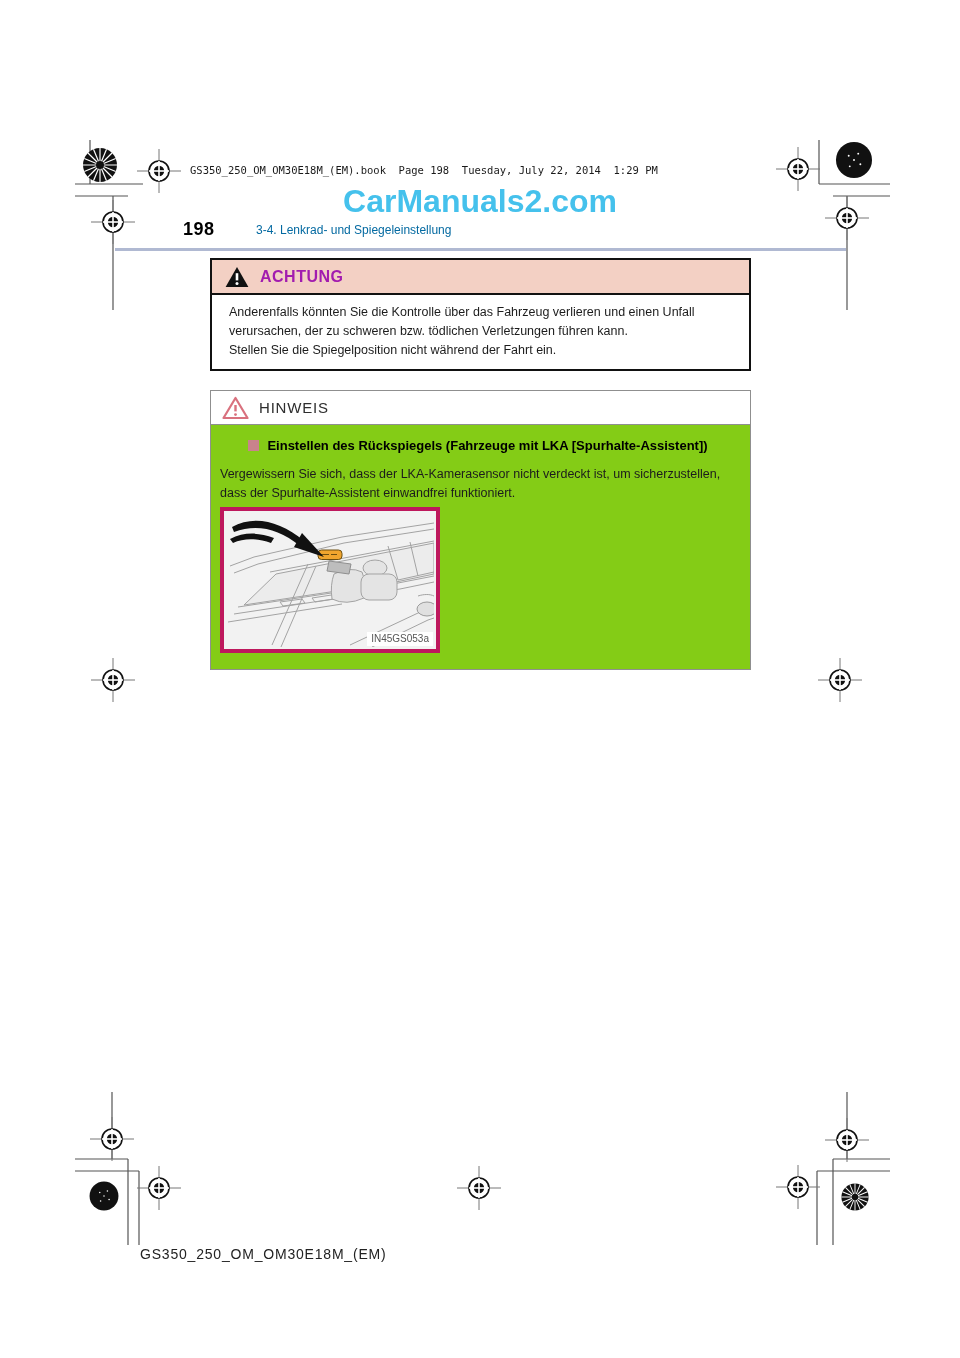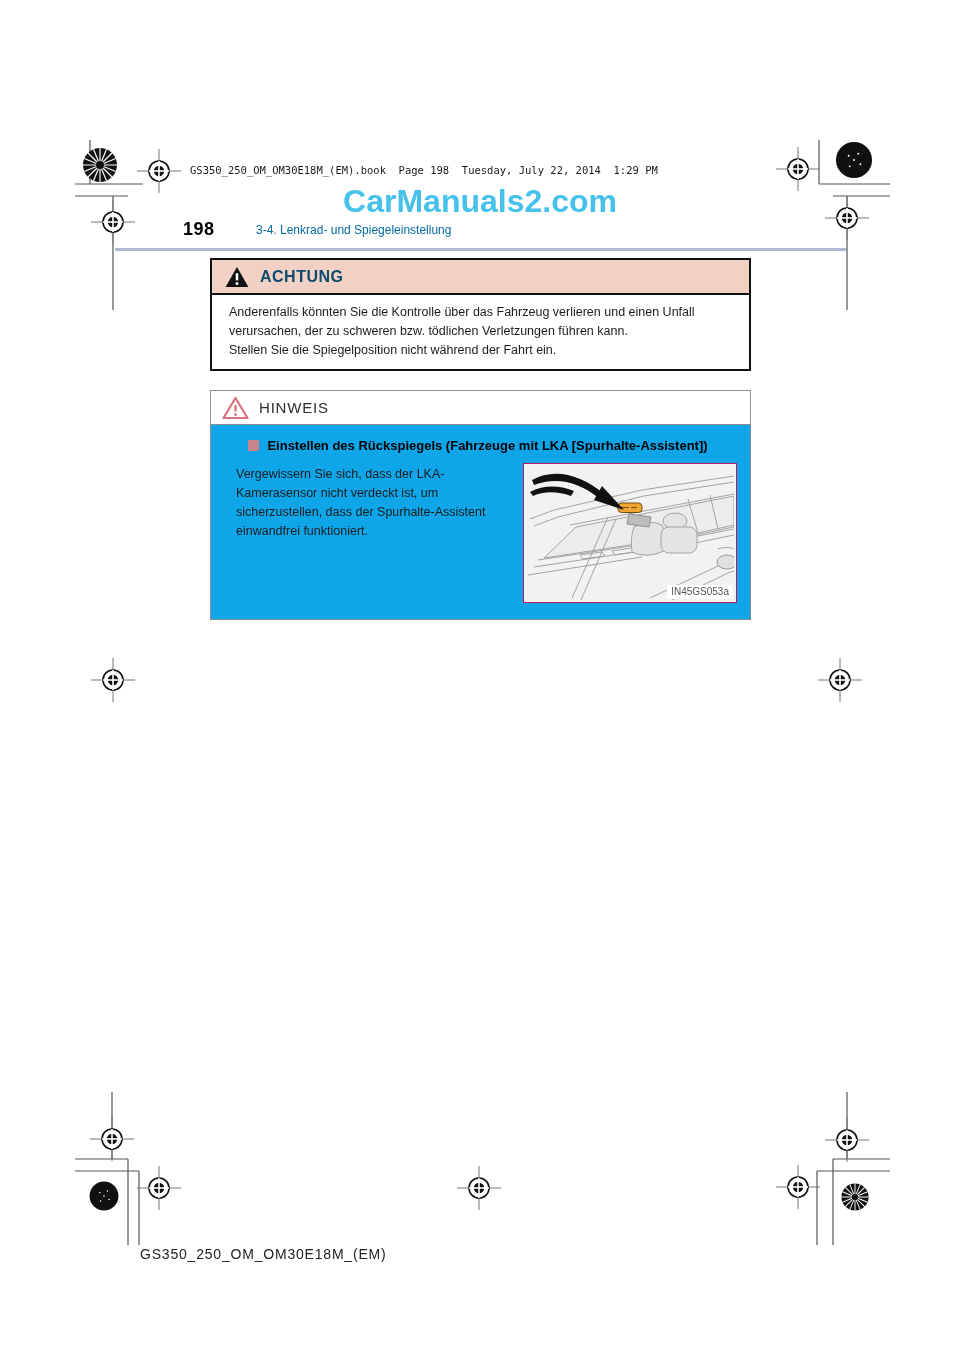--- a/index.html
+++ b/index.html
@@ -40,48 +40,48 @@
   
   .achtung{
     position:absolute;left:210px;top:258px;width:541px;
     border:2px solid #111;background:#fff;box-sizing:border-box;
   }
   .achtung-header{
     display:flex;align-items:center;gap:11px;
     background:#f3d0c4;border-bottom:2px solid #111;
     height:33px;padding:0 13px;
   }
-  .achtung-title{font-size:16px;font-weight:700;letter-spacing:0.5px;color:#0c4a6e;}
+  .achtung-title{font-size:16px;font-weight:700;letter-spacing:0.5px;color:#a21caf;}
   .achtung-body{padding:8px 16px 9px 17px;font-size:12.5px;line-height:19px;}
   .achtung-body p{margin:0;}
 
   
   .hinweis{
     position:absolute;left:210px;top:390px;width:541px;
-    border:1px solid #8f8f8f;background:#0ea5e9;box-sizing:border-box;
+    border:1px solid #8f8f8f;background:#84cc16;box-sizing:border-box;
   }
   .hinweis-header{
     display:flex;align-items:center;gap:10px;
     background:#fff;border-bottom:1px solid #8f8f8f;
     height:33px;padding:0 11px;
   }
   .hinweis-title{font-size:15px;color:#2e2e2e;letter-spacing:0.8px;}
   .hinweis-body{padding:13px 13px 16px 8px;}
   .hinweis-heading{
     display:flex;align-items:flex-start;gap:8px;
     font-size:13px;font-weight:700;color:#000;margin-bottom:10px;justify-content:center;
   }
   .bullet-square{
     flex:0 0 auto;width:11px;height:11px;background:#c9838c;margin-top:2px;
   }
-  .hinweis-row{display:flex;gap:17px;margin-left:17px;}
+  .hinweis-row{display:flex;gap:4px;margin-left:1px;flex-direction:column;}
   .hinweis-text{flex:1;font-size:12.5px;line-height:19px;margin-top:2px;}
   .figure{
     flex:0 0 auto;position:relative;width:212px;height:138px;
-    border:1px solid #be185d;background:#f2f2f2;
+    border:4px solid #be185d;background:#f2f2f2;
   }
   .figure svg{display:block;}
   .figure-label{
     position:absolute;right:3px;bottom:3px;background:#fff;
     font-size:10px;line-height:14px;padding:0 4px;color:#555;
   }
 
   .footer-code{
     position:absolute;left:140px;top:1246px;
     font-size:14px;letter-spacing:0.8px;color:#222;

